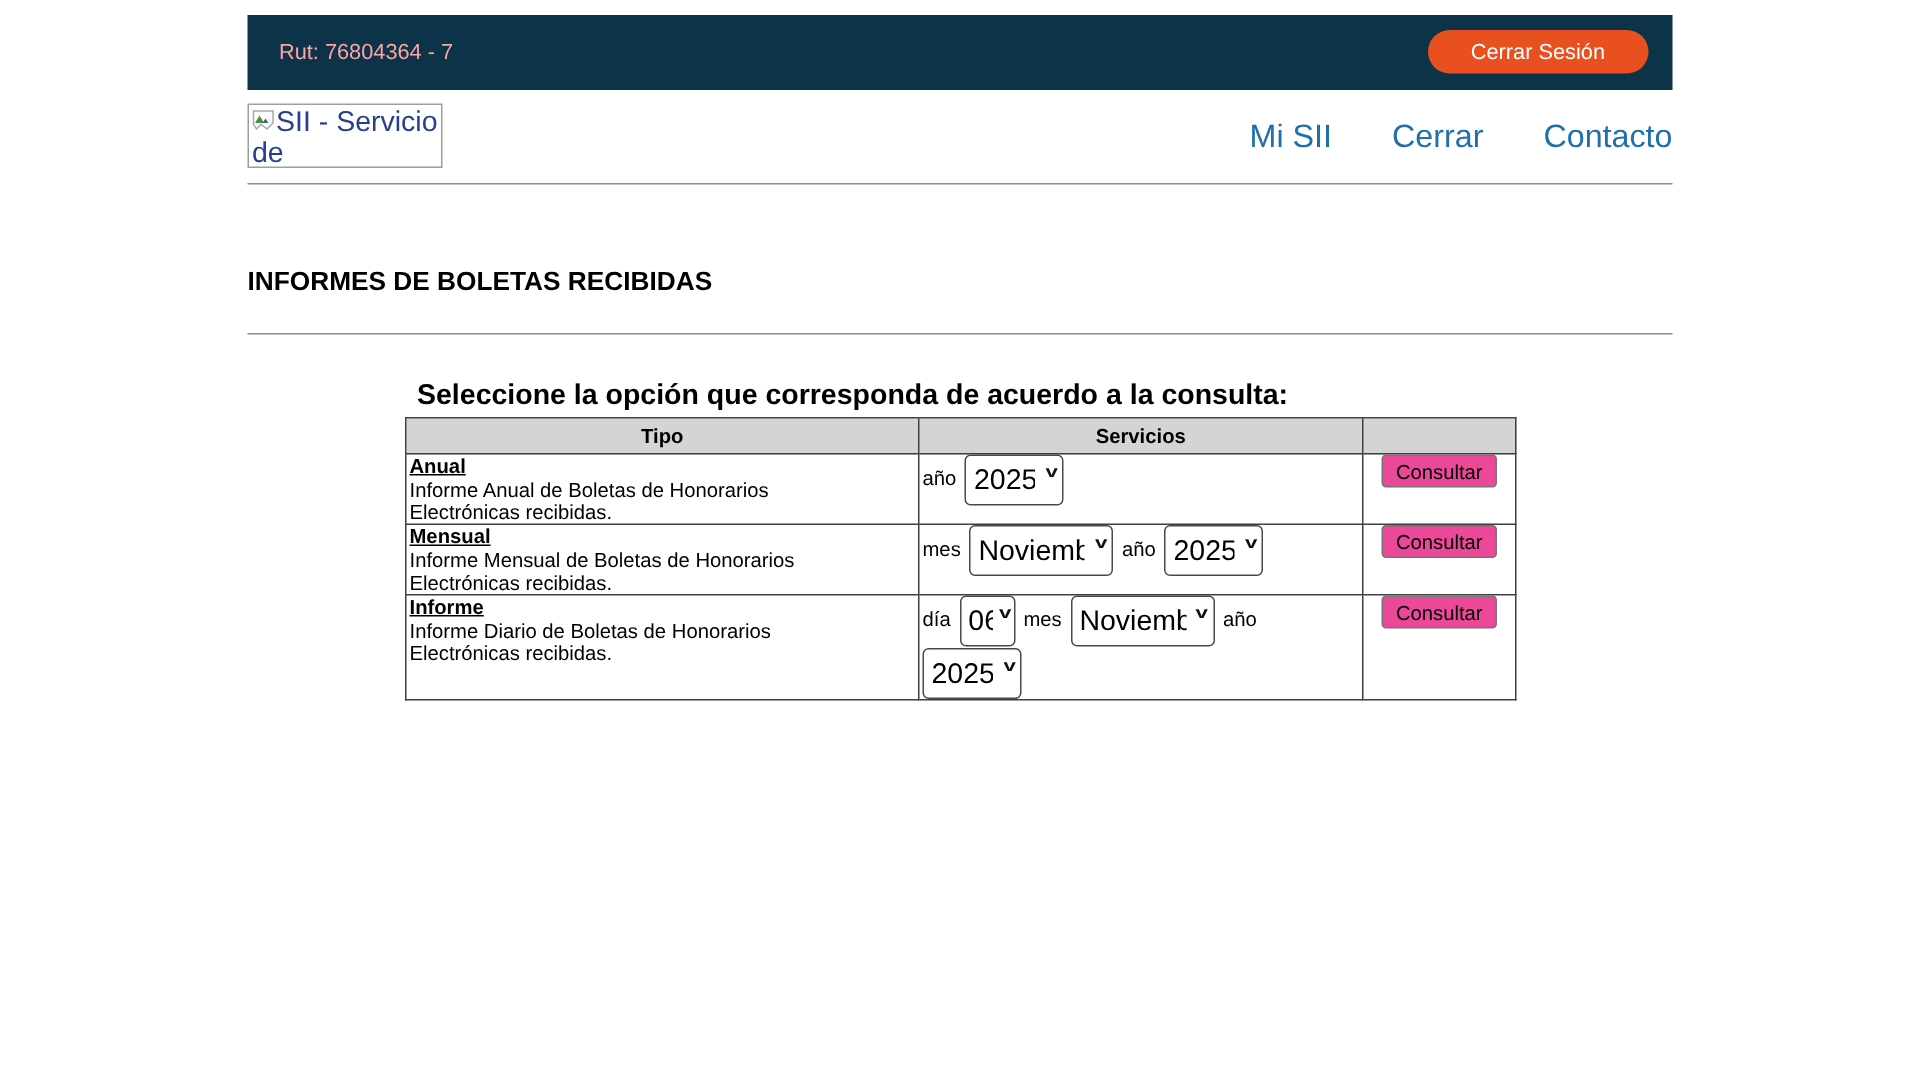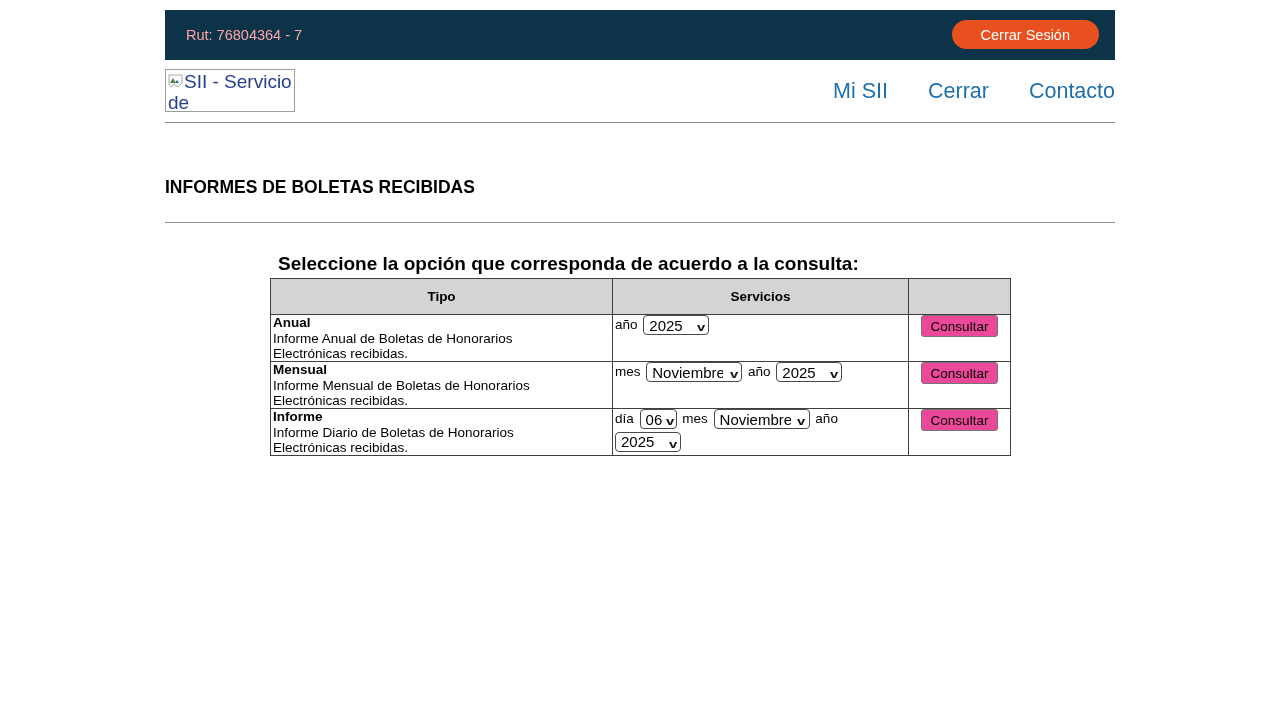--- a/index.html
+++ b/index.html
@@ -83,43 +83,43 @@
   table.informes {
     border-collapse: collapse;
     margin-left: 105px;
     width: 740px;
     font-size: 13.5px;
     table-layout: fixed;
   }
   table.informes th, table.informes td { border: 1px solid #3f3f3f; }
   table.informes th {
     background: #d4d4d4;
-    height: 36px;
+    height: 24px;
     font-weight: bold;
     padding: 0;
     text-align: center;
   }
   table.informes td { height: 46px; padding: 0 2px; vertical-align: top; }
   td.sel-cell { vertical-align: middle; padding-left: 6px; }
   td.btn-cell { vertical-align: middle; text-align: center; }
-  .row-name { font-weight: bold; line-height: 16px; }
+  .row-name { font-weight: bold; line-height: 16px; text-decoration: underline; }
   .row-desc { line-height: 15px; width: 300px; }
 
   .sel-line { line-height: 20px; white-space: nowrap; }
   .sel-line + .sel-line { margin-top: 1px; }
 
   .sel-wrap { position: relative; display: inline-block; margin: 0 2px; vertical-align: middle; }
   .sel-wrap select {
     appearance: none; -webkit-appearance: none; -moz-appearance: none;
-    font-family: inherit; font-size: 15px;
+    font-family: inherit; font-size: 19px;
     color: #000;
     background: #fff;
     border: 1px solid #4a4a4a;
     border-radius: 4px;
-    height: 20px;
+    height: 34px;
     padding: 0 18px 0 5px;
     width: 100%;
     cursor: pointer;
   }
   .chev {
     position: absolute;
     right: 5px; top: 2px;
     font-size: 11px;
     font-weight: bold;
     transform: scaleX(1.35);

